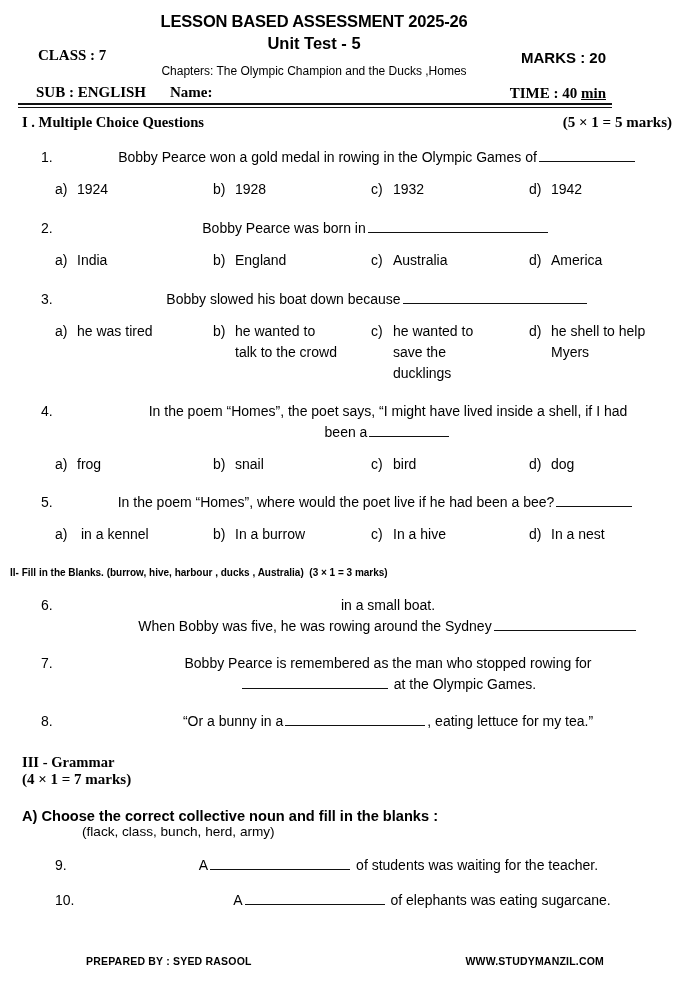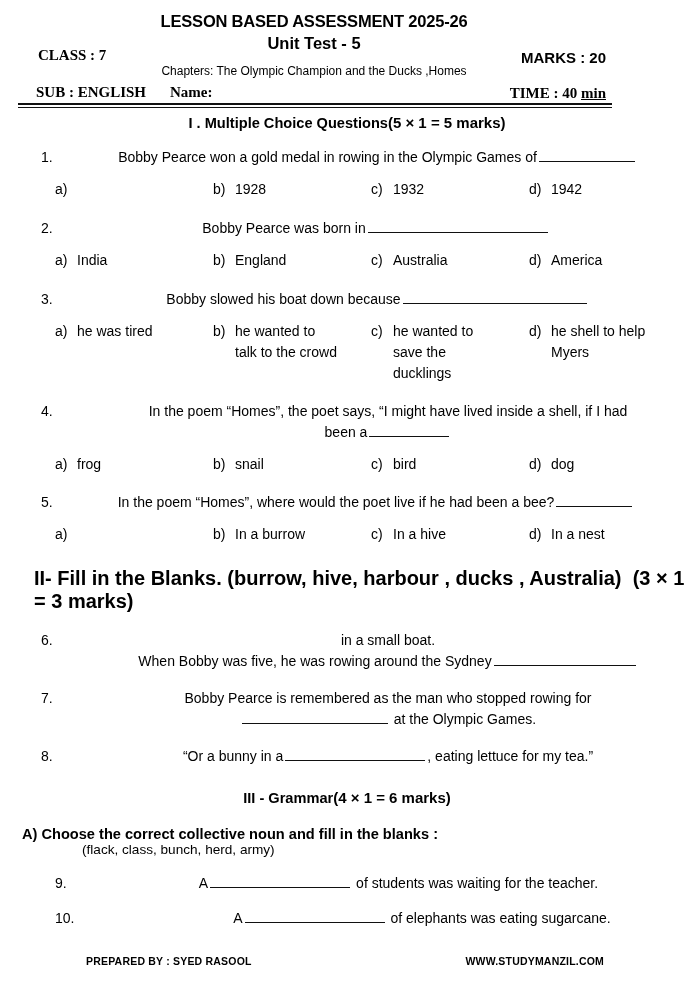--- a/index.html
+++ b/index.html
@@ -115,32 +115,33 @@
   
   .content {
     position: absolute;
     left: 0;
     top: 112px;
     width: 694px;
   }
 
   .section-head {
     display: flex;
-    justify-content: center;
+    justify-content: space-between;
     align-items: baseline;
     font-weight: bold;
     font-size: 14.6px;
     padding: 0 22px 0 22px;
+    font-family: Liberation Serif, serif;
   }
   .section-head .marks { font-weight: bold; font-size: 15px; }
 
   .sec2-head {
     font-weight: bold;
-    font-size: 20px;
-    padding-left: 34px;
+    font-size: 10px;
+    padding-left: 10px;
   }
 
   .subsec-head {
     font-weight: bold;
     font-size: 14.6px;
     padding-left: 22px;
   }
 
   .wordbank {
     font-size: 13.6px;
@@ -229,20 +230,21 @@
       <span class="marks">(5 × 1 = 5 marks)</span>
     </div>
 
     <div class="qrow" style="margin-top:16px; padding-left:41px;">
       <span class="qnum" style="width:20px;">1.</span>
       <span class="qbody"><span>Bobby Pearce won a gold medal in rowing in the Olympic Games of</span><span class="blank" style="width:96px;"></span></span>
     </div>
     <div class="opts" style="margin-top:11px;">
       <div class="opt col1">
           <span class="opt-let">a)</span>
+          <span class="opt-txt">1924</span>
         </div>
       <div class="opt col2">
           <span class="opt-let">b)</span>
           <span class="opt-txt">1928</span>
         </div>
       <div class="opt col3">
           <span class="opt-let">c)</span>
           <span class="opt-txt">1932</span>
         </div>
       <div class="opt col4">
@@ -323,20 +325,21 @@
         </div>
     </div>
 
     <div class="qrow" style="margin-top:17px; padding-left:41px;">
       <span class="qnum" style="width:17px;">5.</span>
       <span class="qbody"><span>In the poem “Homes”, where would the poet live if he had been a bee?</span><span class="blank" style="width:76px;"></span></span>
     </div>
     <div class="opts" style="margin-top:11px;">
       <div class="opt col1">
           <span class="opt-let">a)</span>
+          <span class="opt-txt" style="padding-left:4px;">in a kennel</span>
         </div>
       <div class="opt col2">
           <span class="opt-let">b)</span>
           <span class="opt-txt">In a burrow</span>
         </div>
       <div class="opt col3">
           <span class="opt-let">c)</span>
           <span class="opt-txt">In a hive</span>
         </div>
       <div class="opt col4">
@@ -361,23 +364,23 @@
         <span class="q-text">Bobby Pearce is remembered as the man who stopped rowing for</span>
         <span class="q-text"><span class="blank" style="width:146px;"></span> <span>at the Olympic Games.</span></span>
       </span>
     </div>
 
     <div class="qrow" style="margin-top:16px; padding-left:41px;">
       <span class="qnum" style="width:41px;">8.</span>
       <span class="qbody"><span>“Or a bunny in a</span><span class="blank" style="width:140px;"></span><span>, eating lettuce for my tea.”</span></span>
     </div>
 
-    <div class="section-head" style="margin-top:22px;">
+    <div class="section-head" style="margin-top:22px;flex-direction:column;">
       <span>III - Grammar</span>
-      <span class="marks">(4 × 1 = 6 marks)</span>
+      <span class="marks">(4 × 1 = 7 marks)</span>
     </div>
 
     <div class="subsec-head" style="margin-top:20px;">A) Choose the correct collective noun and fill in the blanks :</div>
     <div class="wordbank" style="">(flack, class, bunch, herd, army)</div>
 
     <div class="qrow" style="margin-top:16px; padding-left:55px;">
       <span class="qnum" style="width:48px;">9.</span>
       <span class="qbody"><span>A</span><span class="blank" style="width:140px;"></span> <span>of students was waiting for the teacher.</span></span>
     </div>
 

